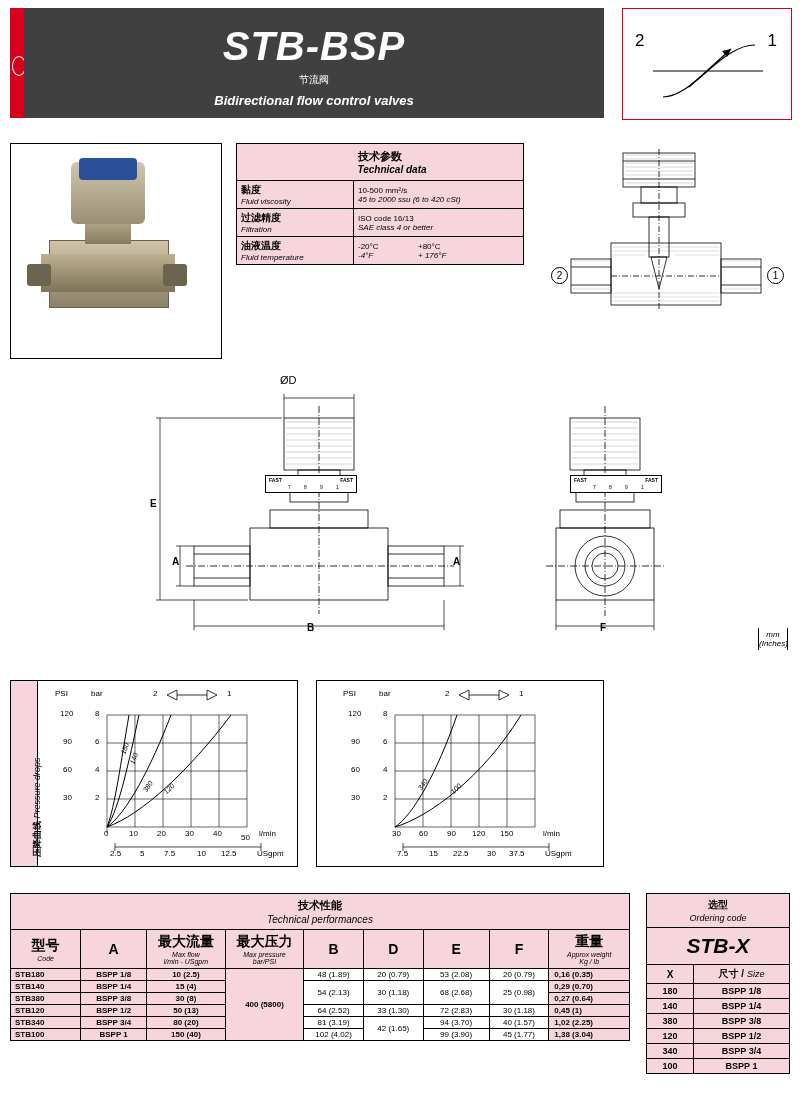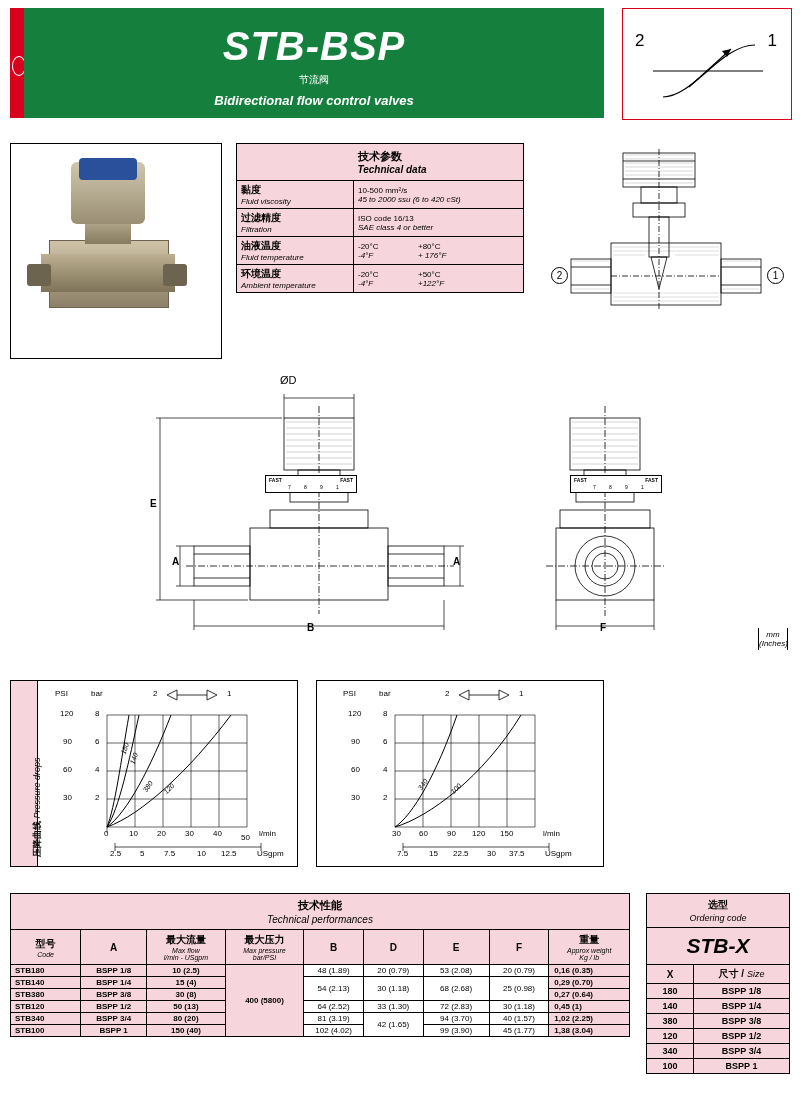--- a/index.html
+++ b/index.html
@@ -10,21 +10,21 @@
     color:#000;
     position:relative;
     overflow:hidden;
   }
   .page{position:relative;width:800px;height:1114px;}
 
   
   .hdr{position:absolute;left:10px;top:8px;width:780px;height:110px;}
   .hdr-left{position:absolute;left:0;top:0;width:14px;height:110px;background:#d8001d;}
   .hdr-ell{position:absolute;left:2px;top:48px;width:12px;height:18px;border:1px solid #fff;border-radius:50%;}
-  .hdr-main{position:absolute;left:14px;top:0;width:580px;height:110px;background:#15803d;color:#fff;text-align:center;}
+  .hdr-main{position:absolute;left:14px;top:0;width:580px;height:110px;background:#404040;color:#fff;text-align:center;}
   .hdr-title{font-size:40px;font-weight:bold;font-style:italic;letter-spacing:1px;margin-top:16px;font-family:"Liberation Sans",sans-serif;}
   .hdr-sub1{font-size:10px;margin-top:4px;}
   .hdr-sub2{font-size:13px;font-style:italic;font-weight:bold;margin-top:6px;}
   .hdr-sym{position:absolute;left:612px;top:0;width:168px;height:110px;border:1px solid #d8001d;background:#fff;}
   .sym-2{position:absolute;left:12px;top:22px;font-size:17px;}
   .sym-1{position:absolute;right:14px;top:22px;font-size:17px;}
 
   
   .photo{position:absolute;left:10px;top:143px;width:210px;height:214px;border:1px solid #000;background:#fff;overflow:hidden;}
   .ph-body{position:absolute;left:38px;top:96px;width:118px;height:66px;background:linear-gradient(180deg,#cfc4a8,#8c8068);border:1px solid #6a6250;}
@@ -72,21 +72,21 @@
   .axtxt{position:absolute;font-size:8px;}
   .curvelbl{position:absolute;font-size:7px;font-style:italic;}
 
   
   .perf{position:absolute;left:10px;top:893px;width:620px;border-collapse:collapse;font-size:8px;}
   .perf td,.perf th{border:1px solid #000;text-align:center;padding:1px 2px;}
   .perf .title{background:#f6d6dc;font-size:11px;padding:4px 0;}
   .perf .title b{font-weight:bold;}
   .perf .title i{font-style:italic;font-size:10px;}
   .perf .hdrow td{background:#f6d6dc;font-size:8px;padding:3px 2px;}
-  .perf .hdrow .cn{font-weight:bold;font-size:10px;}
+  .perf .hdrow .cn{font-weight:bold;font-size:14px;}
   .perf .hdrow .en{font-style:italic;font-size:7px;}
   .perf td.lcell{background:#f6d6dc;font-weight:bold;text-align:left;padding-left:4px;}
   .perf td.acell{background:#f6d6dc;font-weight:bold;}
   .perf td.mf{background:#f6d6dc;font-weight:bold;}
   .perf td.mp{background:#f6d6dc;font-weight:bold;}
   .perf td.w{background:#f6d6dc;font-weight:bold;text-align:left;padding-left:5px;}
   .perf td.dim{background:#fff;}
 
   
   .order{position:absolute;left:646px;top:893px;width:144px;border-collapse:collapse;font-size:9px;}
@@ -170,36 +170,20 @@
         <div class="en">Fluid temperature</div>
       </td>
       <td class="val">
         <div class="r1 vcell">
               <span>-20°C</span>
               <span>+80°C</span>
             </div>
         <div class="r2 vcell">
               <span>-4°F</span>
               <span>+ 176°F</span>
-            </div>
-      </td>
-    </tr>
-    <tr>
-      <td class="lab">
-        <div class="cn">环境温度</div>
-        <div class="en">Ambient temperature</div>
-      </td>
-      <td class="val">
-        <div class="r1 vcell">
-              <span>-20°C</span>
-              <span>+50°C</span>
-            </div>
-        <div class="r2 vcell">
-              <span>-4°F</span>
-              <span>+122°F</span>
             </div>
       </td>
     </tr>
   </tbody>
     </table>
 
   <div class="secdrw">
     <svg width="250" height="214" viewBox="0 0 250 214">
       <g stroke="#000" fill="none" stroke-width="0.8">
 

